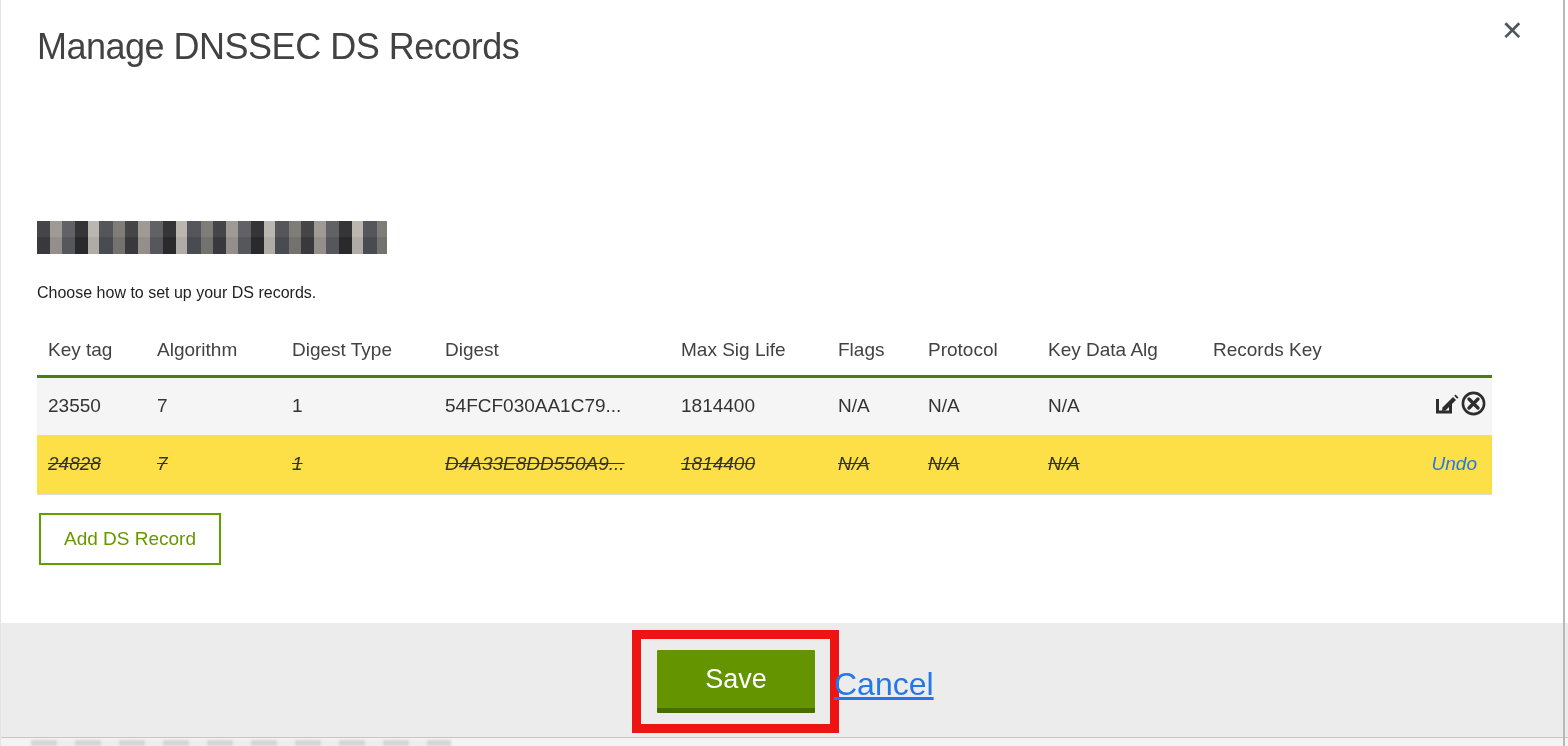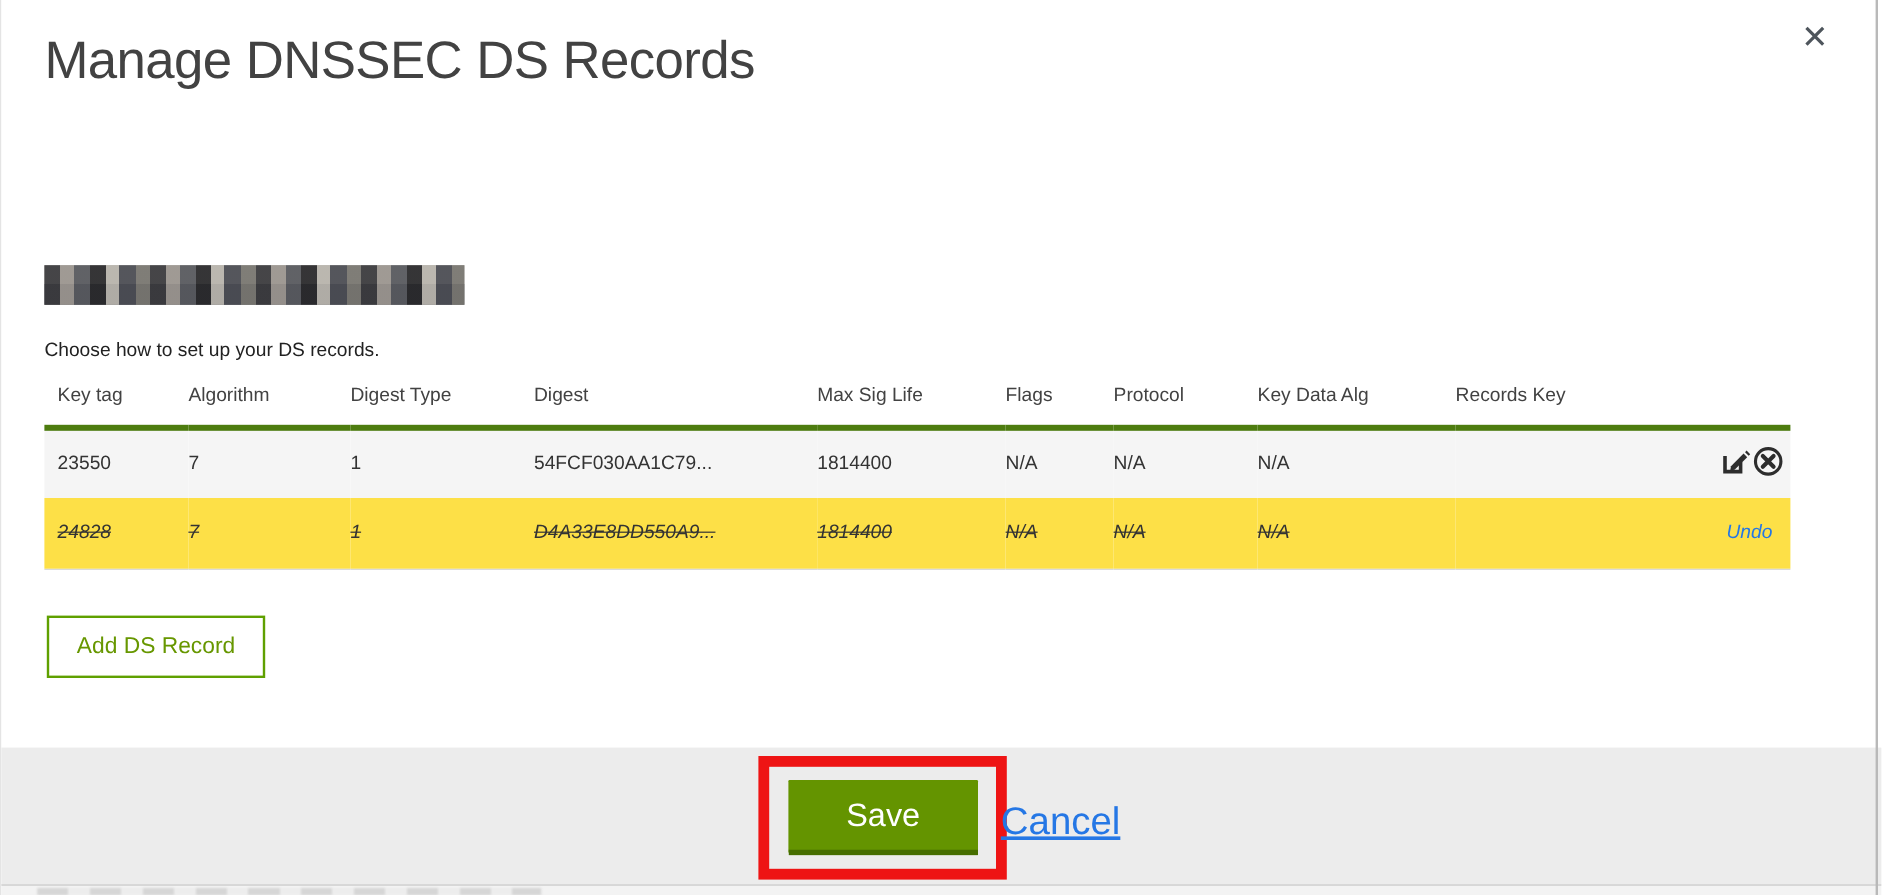--- a/index.html
+++ b/index.html
@@ -3,44 +3,44 @@
 <meta charset="utf-8">
 <style>
   * { margin:0; padding:0; box-sizing:border-box; }
   html,body { background:#fff; }
   body { font-family:"Liberation Sans","DejaVu Sans",sans-serif; }
   #screen { position:relative; width:1568px; height:746px; background:#fff; overflow:hidden;
             border-left:1px solid #e4e4e4; }
   .right-edge { position:absolute; top:0; right:3px; width:2px; height:746px; background:#b9b9b9; }
 
   
-  .modal-title { position:absolute; left:36px; top:26px; font-size:44px; font-weight:400;
+  .modal-title { position:absolute; left:36px; top:26px; font-size:36px; font-weight:400;
                  color:#424242; letter-spacing:-0.5px; }
   .close-btn { position:absolute; left:1500px; top:18px; font-size:27px; font-weight:700;
                color:#4e555c; cursor:pointer; line-height:1; }
 
   
   .domain-blur { position:absolute; left:36px; top:221px; width:350px; height:33px;
     background-image:
       repeating-linear-gradient(90deg, rgba(52,52,56,.85) 0 13px, rgba(158,152,146,.85) 13px 25px,
         rgba(84,86,92,.85) 25px 38px, rgba(33,33,36,.85) 38px 51px, rgba(190,186,178,.85) 51px 62px,
         rgba(70,72,80,.85) 62px 76px, rgba(120,118,112,.85) 76px 88px),
       repeating-linear-gradient(0deg, #5a5a5e 0 17px, #a9a6a0 17px 33px);
   }
 
   .instruction { position:absolute; left:36px; top:284px; font-size:16px; color:#222; }
 
   
-  .ds-table { position:absolute; left:36px; top:312px; width:1455px; border-collapse:collapse;
-              table-layout:fixed; font-size:16px; color:#333; }
+  .ds-table { position:absolute; left:36px; top:332px; width:1455px; border-collapse:collapse;
+              table-layout:fixed; font-size:19px; color:#333; }
   .ds-table th { text-align:left; font-weight:500; color:#424242; height:44px;
                  vertical-align:middle; padding:0 4px 6px 0; }
   .ds-table th:first-child, .ds-table td:first-child { padding-left:11px; }
   .ds-table td { height:59px; vertical-align:middle; padding:0 4px 0 0; }
-  tr.row-normal td { background:#f5f5f5; border-top:5px solid #4d7c0f; }
+  tr.row-normal td { background:#f5f5f5; border-top:3px solid #4d7c0f; }
   tr.row-deleted td { background:#fde047; border-bottom:1px solid #dadada;font-style:italic; }
   tr.row-deleted td.cell-struck { text-decoration:line-through; }
   td.actions-cell { text-align:right; padding-right:5px; white-space:nowrap; }
   .icon-btn { display:inline-block; vertical-align:middle; cursor:pointer; }
   .icon-btn + .icon-btn { margin-left:1px; }
   .undo-link { color:#2577e5; cursor:pointer; text-decoration:none; padding-right:10px;margin-left:34px; }
 
   
   .add-btn { position:absolute; left:38px; top:513px; height:52px; padding:0 23px;
              background:#fff; border:2px solid #5fa000; color:#679700; font-size:19px;

